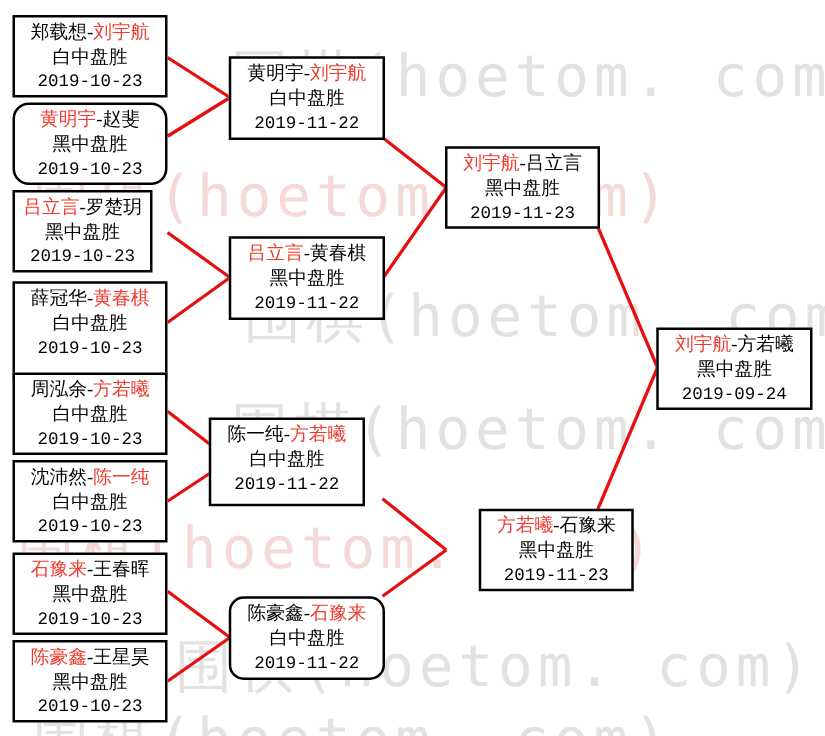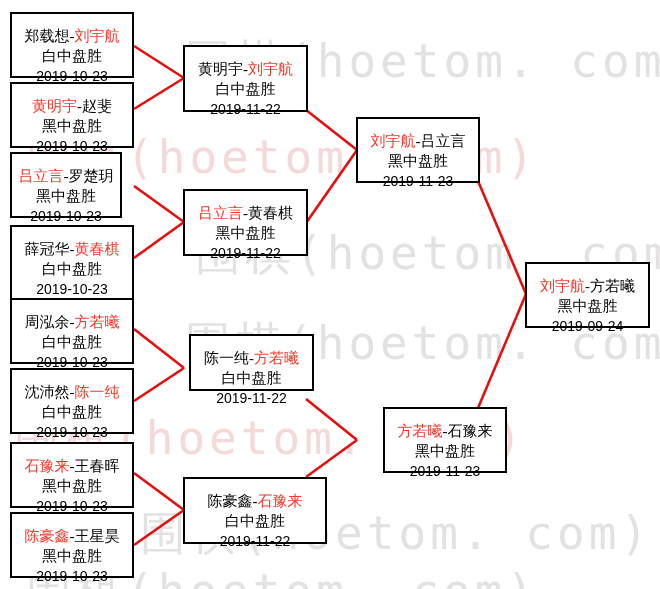--- a/index.html
+++ b/index.html
@@ -37,27 +37,27 @@
   .match-box{
     position:absolute;
     box-sizing:border-box;
     background:#ffffff;
     border:2px solid var(--border-black);
     z-index:2;
     text-align:center;
     font-size:15px;
     line-height:20px;
     color:#000000;
-    padding-top:12px;
+    padding-top:2px;
     cursor:default;
   }
   .match-box .players{white-space:nowrap;}
   .match-box .win{color:var(--win-red);}
   .match-box .result{}
-  .match-box .date{font-family:Liberation Sans, sans-serif;font-size:14px;letter-spacing:0px;}
+  .match-box .date{font-family:Liberation Mono, monospace;font-size:14px;letter-spacing:0px;}
 </style>
 </head>
 <body>
 
 <div id="bracket">
 
   <div class="wm g" style="left:185px;top:38px;">围棋(hoetom. com)</div>
   <div class="wm p" style="left:26px;top:134px;">围棋(hoetom. com)</div>
   <div class="wm g" style="left:195px;top:230px;">围棋(hoetom. com)</div>
   <div class="wm g" style="left:185px;top:320px;">围棋(hoetom. com)</div>
@@ -80,21 +80,21 @@
     <line class="connector" x1="306" y1="477" x2="357" y2="440"></line>
     <line class="connector" x1="478" y1="181" x2="526" y2="294"></line>
     <line class="connector" x1="478" y1="408" x2="526" y2="294"></line>
   </svg>
 
   <div class="match-box" style="left:10px;top:12px;width:124px;height:66px;">
     <div class="players"><span class="player-name">郑载想</span><span>-</span><span class="player-name win">刘宇航</span></div>
     <div class="result">白中盘胜</div>
     <div class="date">2019-10-23</div>
   </div>
-  <div class="match-box" style="left:10px;top:82px;width:124px;height:66px;">
+  <div class="match-box" style="left:10px;top:82px;width:124px;height:66px;border-radius:13px;">
     <div class="players"><span class="player-name win">黄明宇</span><span>-</span><span class="player-name">赵斐</span></div>
     <div class="result">黑中盘胜</div>
     <div class="date">2019-10-23</div>
   </div>
   <div class="match-box" style="left:10px;top:152px;width:112px;height:66px;">
     <div class="players"><span class="player-name win">吕立言</span><span>-</span><span class="player-name">罗楚玥</span></div>
     <div class="result">黑中盘胜</div>
     <div class="date">2019-10-23</div>
   </div>
   <div class="match-box" style="left:10px;top:225px;width:124px;height:79px;">
@@ -126,26 +126,26 @@
   <div class="match-box" style="left:183px;top:45px;width:125px;height:67px;">
     <div class="players"><span class="player-name">黄明宇</span><span>-</span><span class="player-name win">刘宇航</span></div>
     <div class="result">白中盘胜</div>
     <div class="date">2019-11-22</div>
   </div>
   <div class="match-box" style="left:183px;top:189px;width:125px;height:67px;">
     <div class="players"><span class="player-name win">吕立言</span><span>-</span><span class="player-name">黄春棋</span></div>
     <div class="result">黑中盘胜</div>
     <div class="date">2019-11-22</div>
   </div>
-  <div class="match-box" style="left:189px;top:334px;width:125px;height:57px;">
+  <div class="match-box" style="left:167px;top:334px;width:125px;height:71px;">
     <div class="players"><span class="player-name">陈一纯</span><span>-</span><span class="player-name win">方若曦</span></div>
     <div class="result">白中盘胜</div>
     <div class="date">2019-11-22</div>
   </div>
-  <div class="match-box" style="left:183px;top:477px;width:144px;height:67px;">
+  <div class="match-box" style="left:183px;top:477px;width:125px;height:67px;border-radius:12px;">
     <div class="players"><span class="player-name">陈豪鑫</span><span>-</span><span class="player-name win">石豫来</span></div>
     <div class="result">白中盘胜</div>
     <div class="date">2019-11-22</div>
   </div>
 
   <div class="match-box" style="left:356px;top:117px;width:124px;height:66px;text-align:center;">
     <div class="players"><span class="player-name win">刘宇航</span><span>-</span><span class="player-name">吕立言</span></div>
     <div class="result">黑中盘胜</div>
     <div class="date">2019-11-23</div>
   </div>

